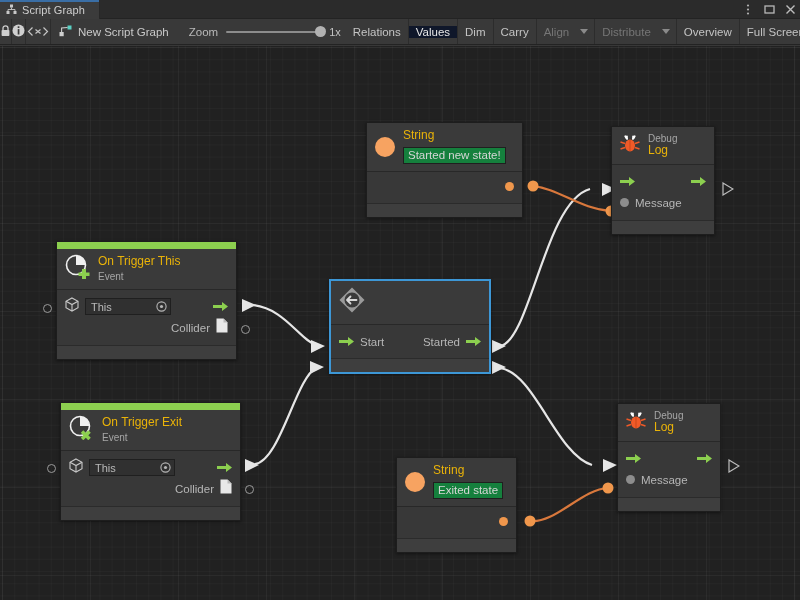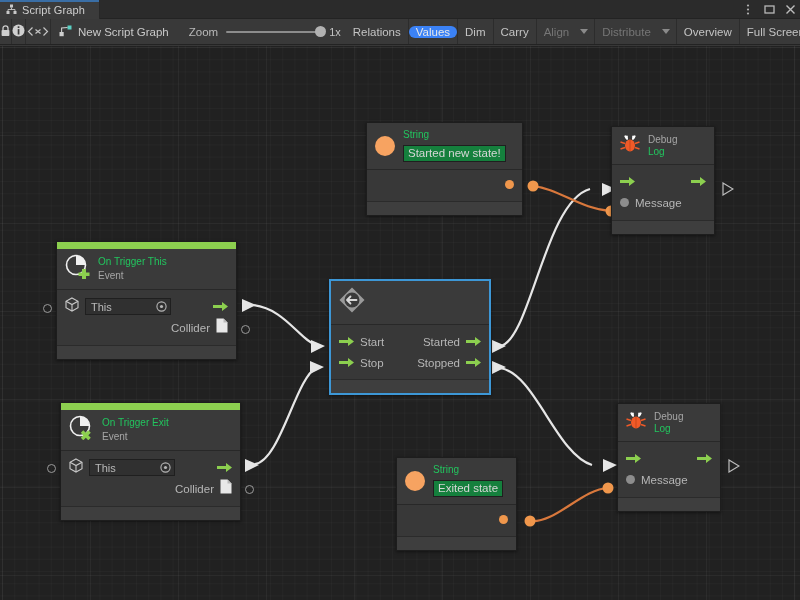--- a/index.html
+++ b/index.html
@@ -54,21 +54,21 @@
     background: #393939;
     border-bottom: 1px solid #232323;
     display: flex; align-items: stretch;
   }
   .tb-cell {
     display: flex; align-items: center; 
     border-right: 1px solid #2c2c2c;
     height: 25px;
   }
   .tb-btn { color: #c4c4c4; font-size: 11.5px; padding: 0 7px; white-space: nowrap; }
-  .tb-btn.sel { background: #3b82f6; color: #e8e8e8; border-radius: 6px; }
+  .tb-btn.sel { background: #0f172a; color: #e8e8e8; }
   .tb-btn.dis { color: #767676; }
   .tb-sep { width: 1px; background: #2c2c2c; height: 25px; }
   .graphname { color: #c9c9c9; font-size: 11.5px; padding-left: 6px; white-space: nowrap; }
   .zoomlabel { color: #b9b9b9; font-size: 11.5px; }
   .slider-track {
     position: relative;
     width: 95px; height: 2px; background: #8d8d8d; border-radius: 1px;
   }
   .slider-knob {
     position: absolute; right: -5px; top: -5px;
@@ -108,21 +108,21 @@
   .node.selected { border: 2px solid #3d97d6; }
   .node .accent { height: 7px; background: #8ccf4f; }
   .node .head {
     display: flex; align-items: center; gap: 8px;
     padding: 6px 9px 7px 8px;
     background: #3a3a3a;
     border-bottom: 1px solid #282828;
   }
   .node .head-txt { display: flex; flex-direction: column; line-height: 1.12; }
   .t-small { color: #a6a6a6; font-size: 10px; }
-  .t-big { color: #22c55e; font-size: 10px; }
+  .t-big { color: #eab308; font-size: 12px; }
   .node .body { padding: 6px 8px 7px 8px; background: #383838; }
   .node .foot { height: 14px; background: #3e3e3e; border-top: 1px solid #2b2b2b; }
 
   .row { display: flex; align-items: center; justify-content: space-between; min-height: 21px; }
   .port-left { display: flex; align-items: center; gap: 6px; }
   .port-right { display: flex; align-items: center; gap: 6px; }
   .plabel { color: #b6b6b6; font-size: 11.5px; white-space: nowrap; }
 
   .flow-arrow { width: 15px; height: 11px; display: block; }
   .dot-gray { width: 9px; height: 9px; border-radius: 50%; background: #8d8d8d; }
@@ -426,34 +426,20 @@
             </svg>
             <span class="plabel">Start</span>
           </span>
           <span class="port-right">
             <span class="plabel">Started</span>
             <svg class="flow-arrow" viewBox="0 0 15 11">
               <path d="M0 4 H9 V1 L15 5.5 L9 10 V7 H0 Z" fill="#8ccf4f"></path>
             </svg>
           </span>
         </div>
-        <div class="row">
-          <span class="port-left">
-            <svg class="flow-arrow" viewBox="0 0 15 11">
-              <path d="M0 4 H9 V1 L15 5.5 L9 10 V7 H0 Z" fill="#8ccf4f"></path>
-            </svg>
-            <span class="plabel">Stop</span>
-          </span>
-          <span class="port-right">
-            <span class="plabel">Stopped</span>
-            <svg class="flow-arrow" viewBox="0 0 15 11">
-              <path d="M0 4 H9 V1 L15 5.5 L9 10 V7 H0 Z" fill="#8ccf4f"></path>
-            </svg>
-          </span>
-        </div>
       </div>
       <div class="foot"></div>
     </div>
 
     <div class="node" style="left:60px; top:356px; width:181px;">
       <div class="accent"></div>
       <div class="head" style="padding:5px 9px 6px 8px">
         <span class="ico">
           <svg width="25" height="25" viewBox="0 0 25 25">
             <circle cx="11" cy="11" r="9.5" fill="none" stroke="#f0f0f0" stroke-width="1.6"></circle>

